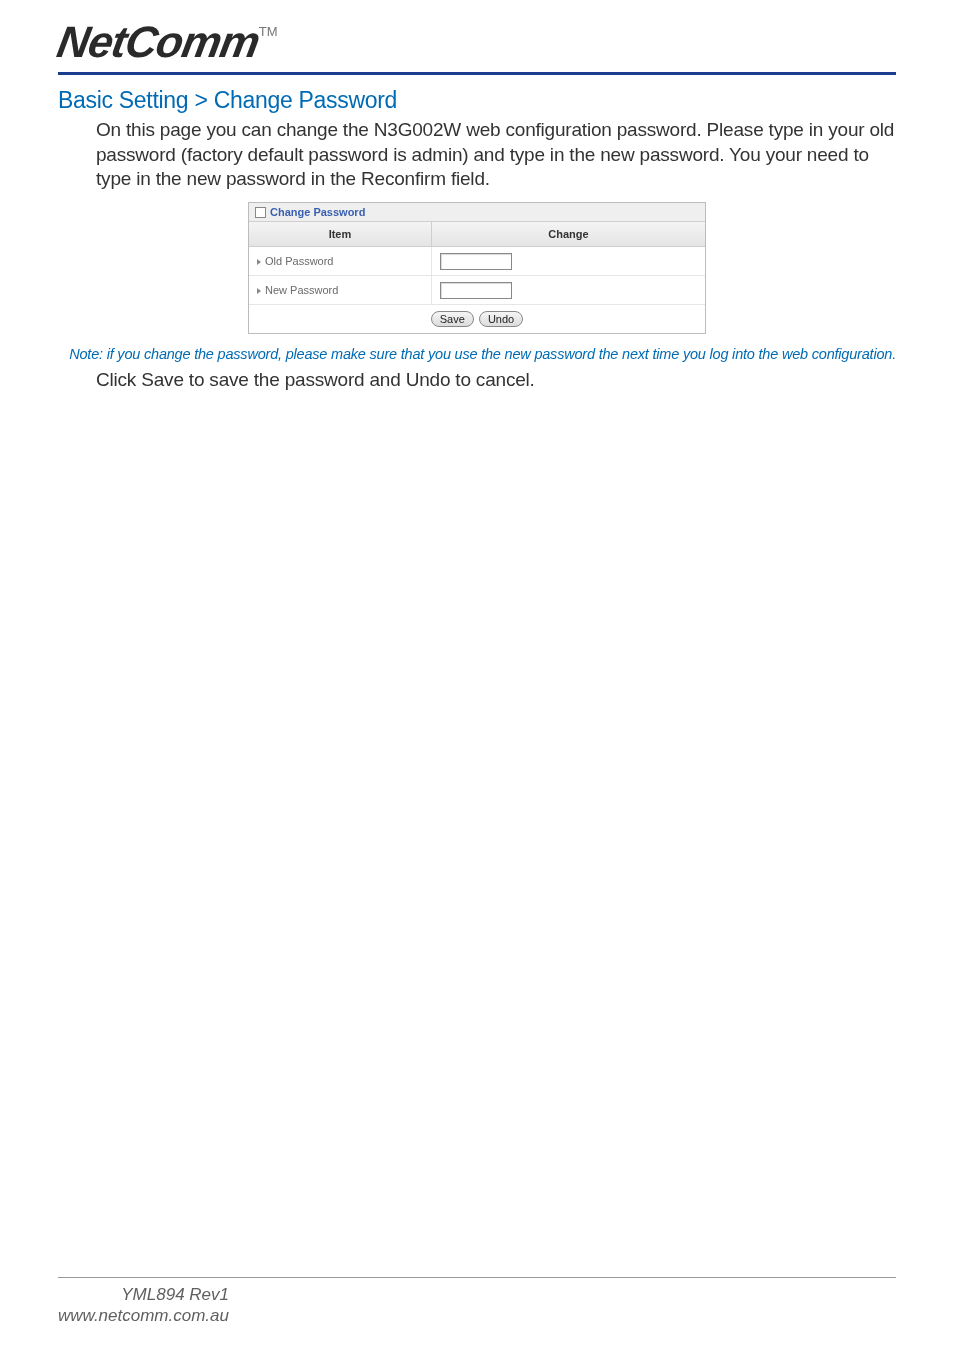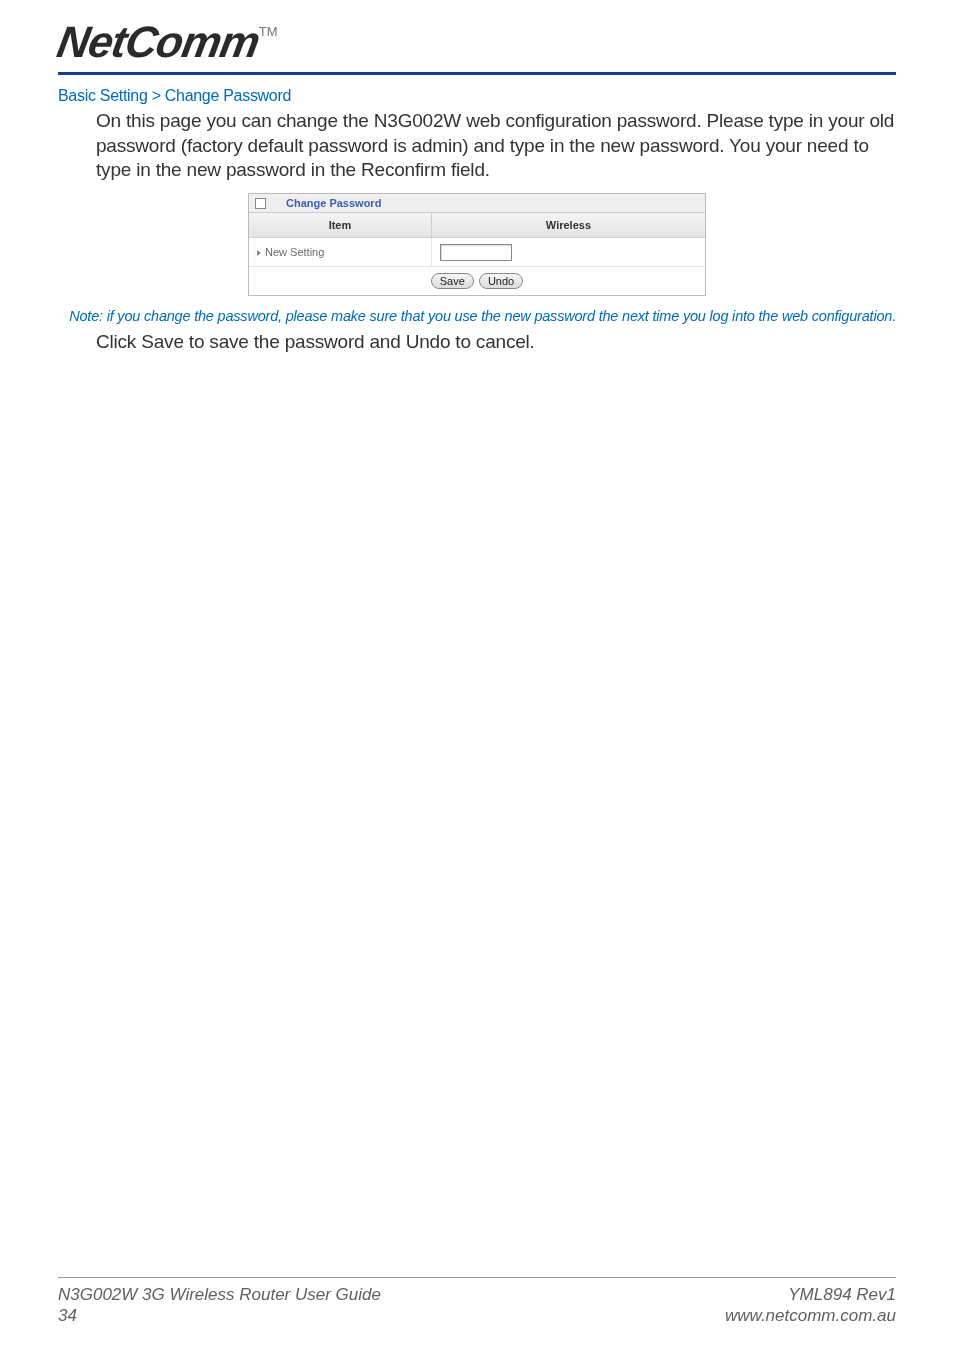--- a/index.html
+++ b/index.html
@@ -40,21 +40,21 @@
     font-style: normal;
     font-weight: normal;
   }
   .header-rule {
     height: 3px;
     background: #1b3d8f;
     margin-top: 8px;
   }
   .section-title {
     color: #006bb5;
-    font-size: 16px;
+    font-size: 23px;
     margin-top: 12px;
     margin-bottom: 4px;
     font-weight: normal;
     letter-spacing: -0.3px;
   }
   .body-text {
     font-size: 19px;
     line-height: 1.3;
     color: #333;
     margin: 0 0 10px 38px;
@@ -73,21 +73,21 @@
     font-size: 11px;
     color: #6a6a6a;
     background: #fff;
   }
   .cfg-title {
     background: #efefef;
     border-bottom: 1px solid #cfcfcf;
     padding: 3px 6px;
     display: flex;
     align-items: center;
-    gap: 20px;
+    gap: 4px;
   }
   .cfg-title-text {
     color: #3a5fb0;
     font-weight: bold;
     font-size: 11px;
   }
   .sq-icon {
     width: 9px;
     height: 9px;
     border: 1px solid #888;
@@ -195,26 +195,32 @@
   <div class="screenshot-wrap">
     <div class="cfg-box">
       <div class="cfg-title">
         <span class="sq-icon"></span>
         <span class="cfg-title-text">Change Password</span>
       </div>
       <table class="cfg">
         <thead>
           <tr>
             <th class="col-item">Item</th>
-            <th>Wireless</th>
+            <th>Change</th>
           </tr>
         </thead>
         <tbody>
           <tr>
-            <td class="item"><span class="tri"></span><span>New Setting</span></td>
+            <td class="item"><span class="tri"></span><span>Old Password</span></td>
+            <td>
+                <div class="pw-input"></div>
+              </td>
+          </tr>
+          <tr>
+            <td class="item"><span class="tri"></span><span>New Password</span></td>
             <td>
                 <div class="pw-input"></div>
               </td>
           </tr>
         </tbody>
       </table>
       <div class="cfg-actions">
         <button class="win-btn">Save</button>
         <button class="win-btn">Undo</button>
       </div>
@@ -222,22 +228,18 @@
   </div>
 
   <div class="note">Note: if you change the password, please make sure that you use the new password the next time you log into the web configuration.</div>
 
   <p class="body-text" style="margin-left:38px;">Click Save to save the password and Undo to cancel.</p>
 </div>
 
 <div class="footer">
   <div class="footer-rule"></div>
   <div class="footer-row">
-    <div class="footer-left">
-      <div>N3G002W 3G Wireless Router User Guide</div>
-      <div>34</div>
-    </div>
     <div class="footer-right">
       <div>YML894 Rev1</div>
       <div>www.netcomm.com.au</div>
     </div>
   </div>
 </div>
 
 </body></html>

